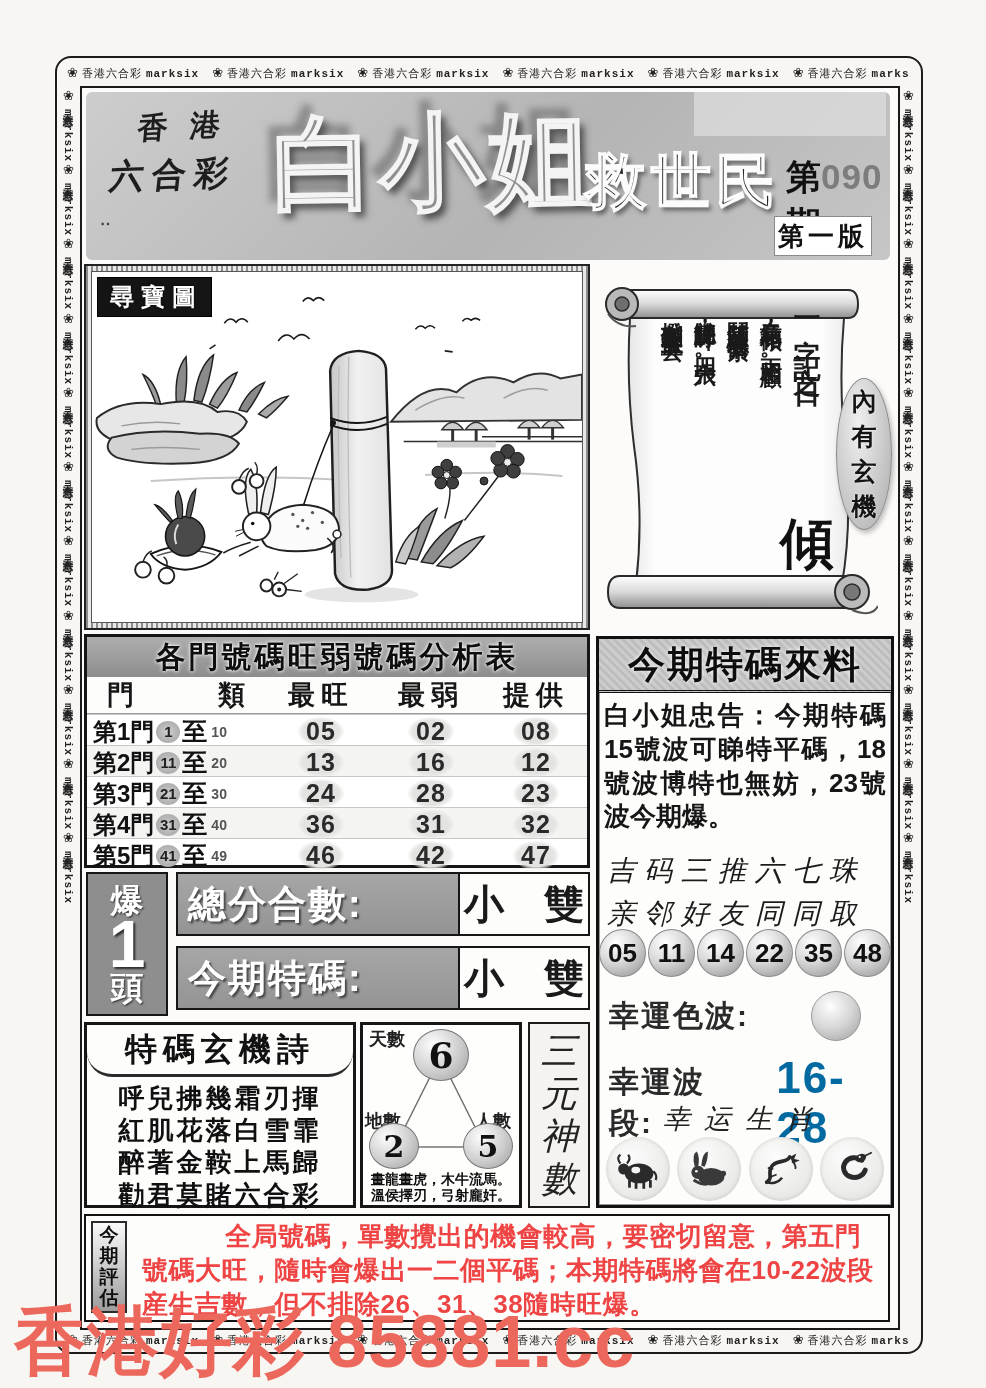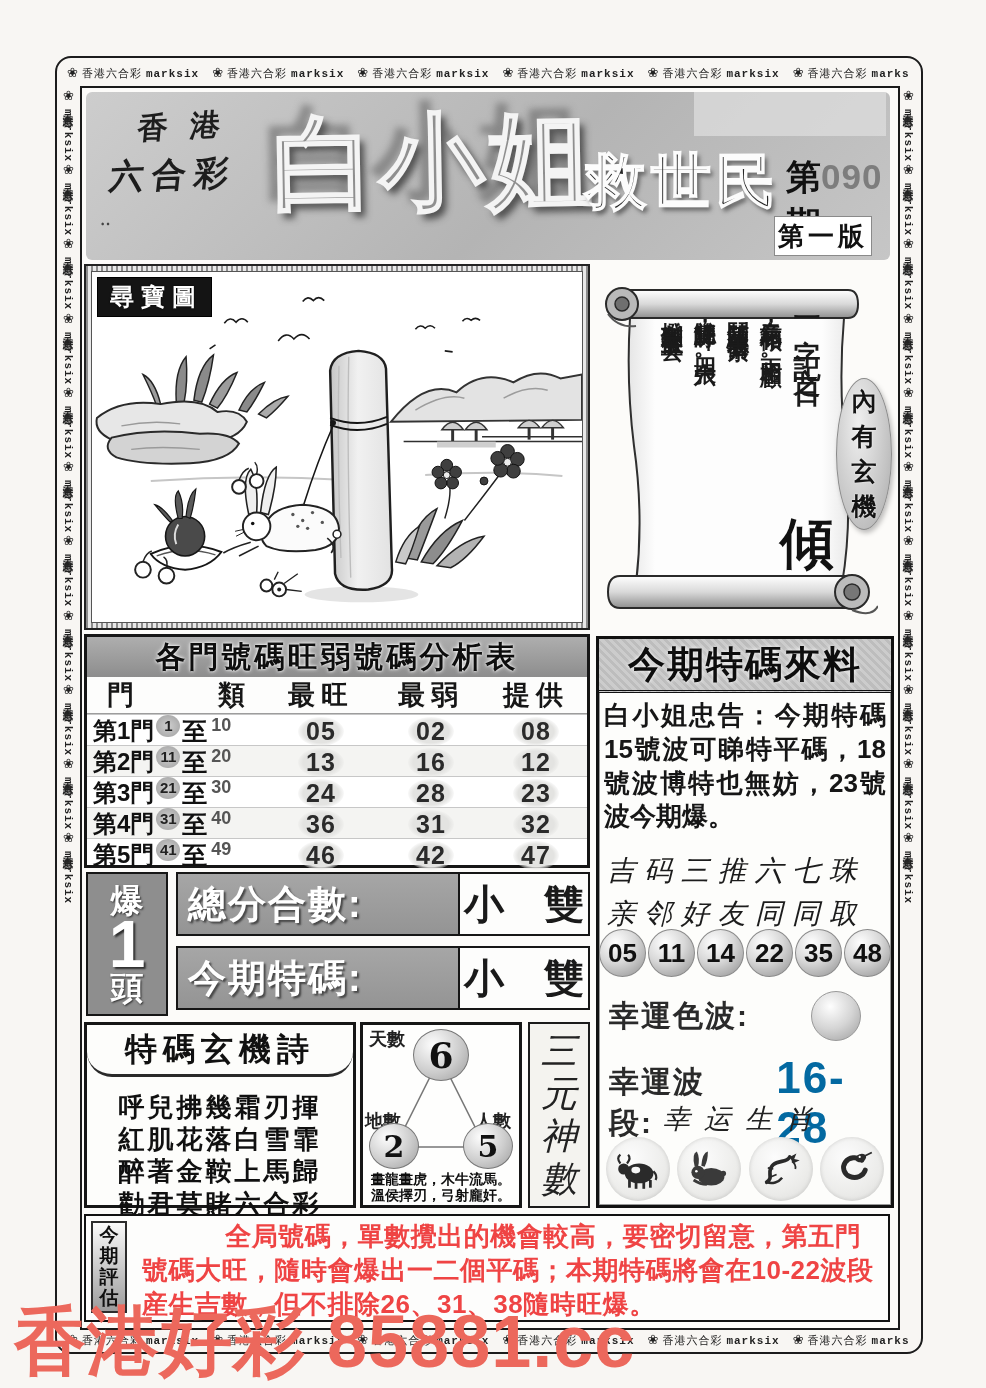--- a/index.html
+++ b/index.html
@@ -40,43 +40,43 @@
   .cartoon-svg{position:absolute;left:0;top:0;width:100%;height:100%;}
 
   
   .atable{position:absolute;left:2px;top:546px;width:506px;height:234px;border:3px solid #161616;box-sizing:border-box;background:#fff;}
   .a-title{height:40px;background:linear-gradient(#aeaeae,#8d8d8d);display:flex;align-items:center;justify-content:center;font-size:30px;font-weight:bold;color:#0e0e0e;letter-spacing:3px;text-shadow:0 0 4px #fff,0 0 2px #fff;}
   .a-head{height:36px;display:grid;grid-template-columns:178px 112px 108px 1fr;align-items:center;font-size:27px;font-weight:bold;color:#161616;background:#fdfdfc;border-bottom:1px solid #9d9d9d;}
   .a-head .h-door{display:flex;justify-content:space-between;padding:0 20px;}
   .a-head .h{text-align:center;letter-spacing:6px;}
   .a-row{height:30px;display:grid;grid-template-columns:178px 112px 108px 1fr;align-items:center;border-top:1px solid #c7c7c7;}
   .a-row:nth-child(even){background:#f4f4f2;}
-  .a-gate{display:flex;padding-left:6px;font-weight:bold;font-size:24px;color:#111;}
+  .a-gate{display:flex;align-items:center;padding-left:6px;font-weight:bold;font-size:24px;color:#111;}
   .circ{display:inline-block;min-width:24px;height:22px;margin:0 2px;padding:0 2px;border-radius:50%;background:radial-gradient(#cfcfcf,#9f9f9f);font-size:15px;font-weight:bold;line-height:22px;text-align:center;color:#222;box-sizing:border-box;}
   .zhi{font-size:25px;font-weight:bold;}
-  .range-end{font-size:18px;color:#555;margin-left:4px;font-weight:bold;}
+  .range-end{font-size:14px;color:#555;margin-left:4px;font-weight:bold;}
   .a-val{text-align:center;}
   .hl{display:inline-block;padding:0 8px;border-radius:50%;background:radial-gradient(ellipse,#e3e3e1 55%,rgba(227,227,225,0) 75%);font-size:25px;font-weight:bold;color:#2a2a2a;letter-spacing:1px;}
 
   
   .burst{position:absolute;left:2px;top:784px;width:506px;height:146px;}
   .burst-side{position:absolute;left:2px;top:0;width:82px;height:144px;background:#8e8e8e;border:2px solid #161616;box-sizing:border-box;display:flex;flex-direction:column;align-items:center;justify-content:center;color:#fff;}
   .burst-side .s1,.burst-side .s3{font-size:33px;font-weight:bold;line-height:.95;text-shadow:1px 1px 2px #2e2e2e;}
   .burst-side .s2{font-size:66px;font-weight:bold;line-height:.85;text-shadow:2px 2px 2px #2e2e2e;}
   .burst-row{position:absolute;left:92px;width:414px;height:64px;display:flex;border:2px solid #161616;box-sizing:border-box;}
   .burst-row.r1{top:0;}
   .burst-row.r2{top:74px;}
   .burst-label{flex:1;background:linear-gradient(#a6a6a6,#949494);color:#fff;font-size:38px;font-weight:bold;display:flex;align-items:center;padding-left:10px;letter-spacing:2px;text-shadow:2px 2px 2px #474747;}
   .burst-value{width:128px;background:#fdfdfc;color:#1a1a1a;font-size:40px;font-weight:bold;display:flex;align-items:center;justify-content:center;border-left:2px solid #161616;}
 
   
   .poem{position:absolute;left:2px;top:934px;width:272px;height:186px;border:3px solid #161616;box-sizing:border-box;background:#fdfdfb;}
   .poem-title{font-size:32px;font-weight:bold;text-align:center;letter-spacing:6px;padding-top:3px;border-bottom:3px solid #2a2a2a;padding-bottom:2px;color:#111;border-radius:25px;}
   .poem-line{font-size:26px;font-weight:bold;text-align:center;letter-spacing:3px;line-height:1.24;color:#101010;}
-  .poem-body{padding-top:14px;}
+  .poem-body{padding-top:5px;}
 
   .tri{position:absolute;left:278px;top:934px;width:162px;height:186px;border:3px solid #161616;box-sizing:border-box;background:#fefefd;}
   .tri-label{position:absolute;font-size:18px;font-weight:bold;color:#222;}
   .tl-top{left:6px;top:2px;}
   .tl-left{left:2px;top:84px;}
   .tl-right{left:112px;top:84px;}
   .tri-lines{position:absolute;left:0;top:0;width:156px;height:180px;}
   .tball{position:absolute;border-radius:50%;background:radial-gradient(circle at 35% 30%,#fdfdfd,#cdcdcd 55%,#9d9d9d);border:1px solid #777;display:flex;align-items:center;justify-content:center;font-weight:bold;color:#111;font-family:"DejaVu Serif",serif;}
   .tb-top{left:50px;top:4px;width:54px;height:50px;font-size:36px;}
   .tb-left{left:6px;top:98px;width:48px;height:44px;font-size:30px;}

